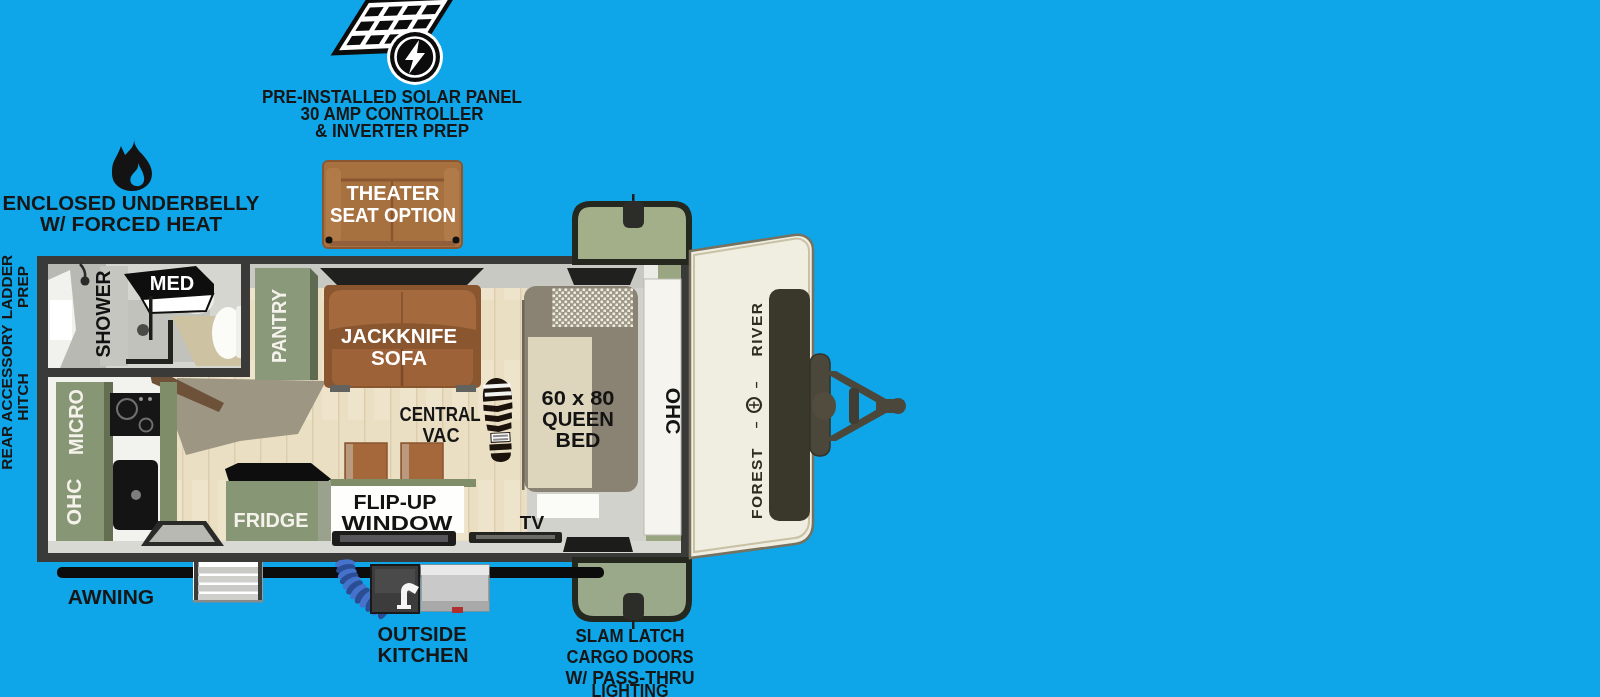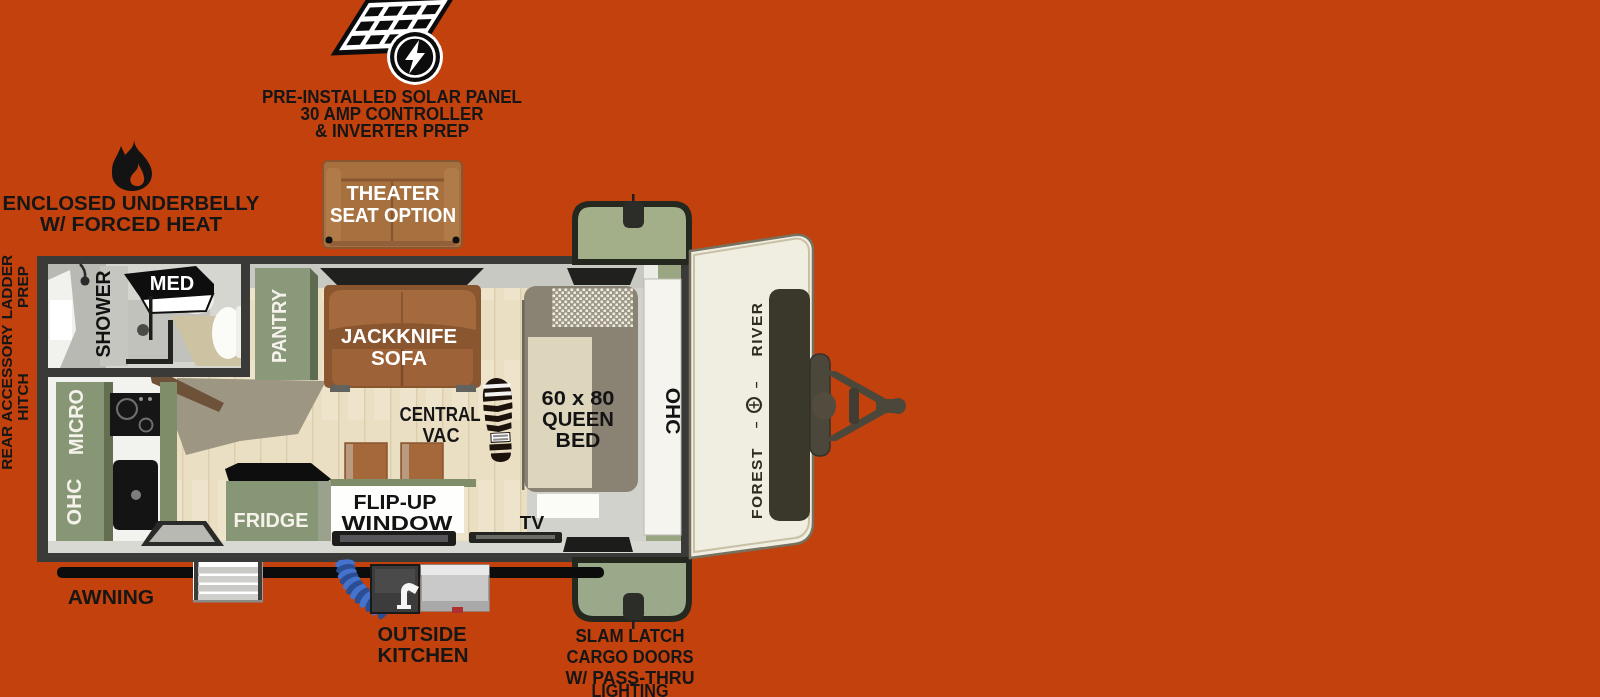--- a/index.html
+++ b/index.html
@@ -1,16 +1,16 @@
 <!DOCTYPE html>
 <html><head>
 <meta charset="utf-8">
 <style>
 html,body{margin:0;padding:0;background:#ffffff;}
-#page{position:relative;width:1600px;height:697px;background:#c2410c;overflow:hidden;
+#page{position:relative;width:1600px;height:697px;background:#0ea5e9;overflow:hidden;
 font-family:"Liberation Sans",sans-serif;text-align:right;}
 svg text{font-family:"Liberation Sans",sans-serif;}
 </style>
 </head>
 <body>
 <div id="page">
 <svg width="1600" height="697" viewBox="0 0 1600 697">
 <defs>
 <pattern id="wood" width="26" height="120" patternUnits="userSpaceOnUse">
 <rect width="26" height="120" fill="#eadec3"></rect>

